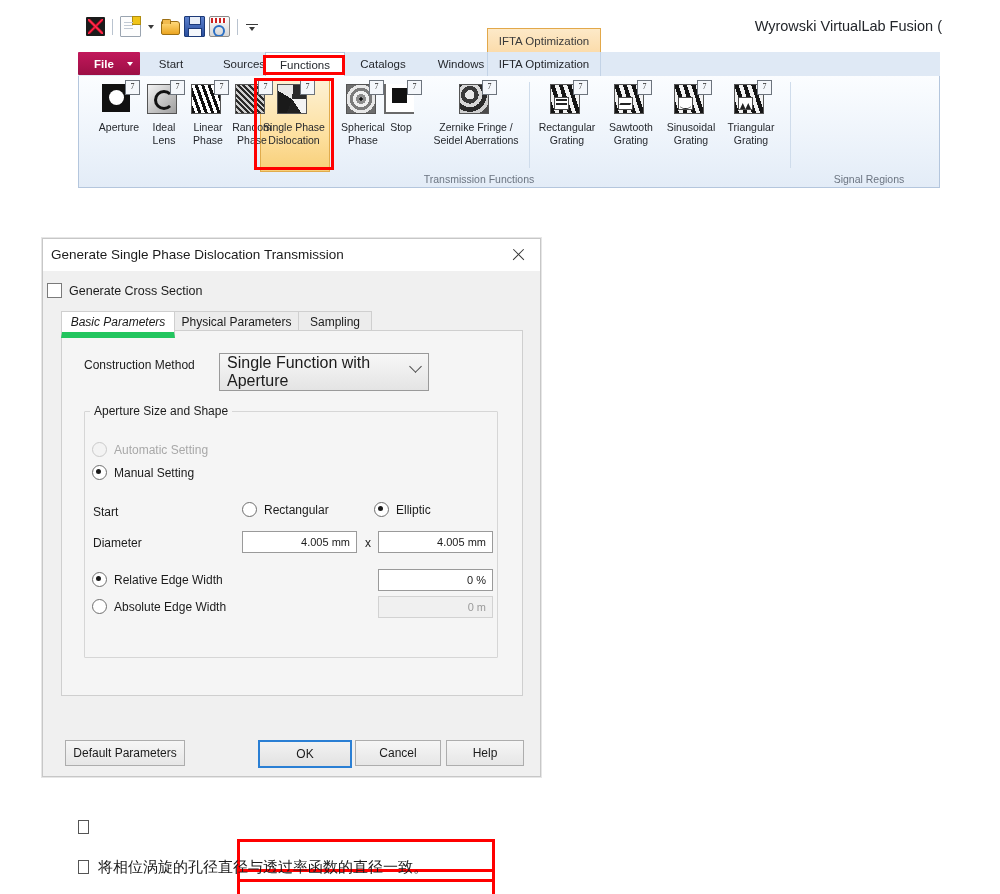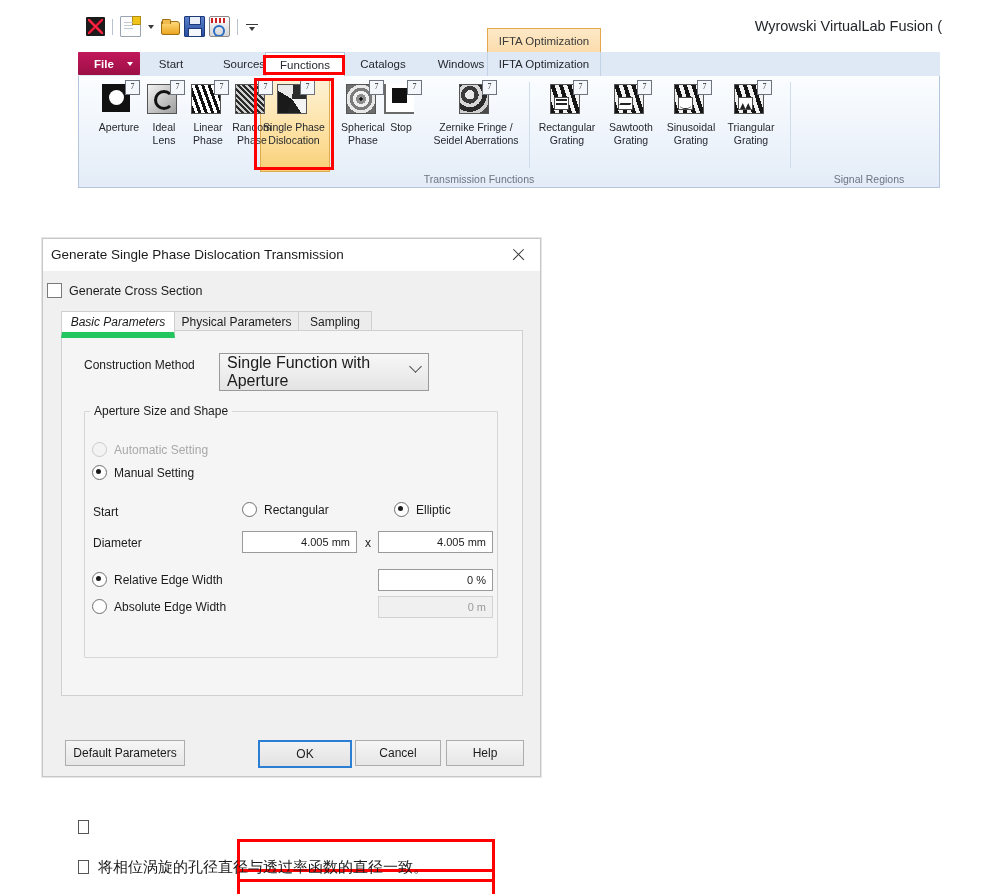--- a/index.html
+++ b/index.html
@@ -373,21 +373,21 @@
       <span class="rdot on"></span>
       <span>Manual Setting</span>
     </div>
 
     <div class="fld-lbl" style="left:31px;top:174px;">Start</div>
 
     <div class="radio" style="left:180px;top:171px;">
       <span class="rdot"></span>
       <span>Rectangular</span>
     </div>
-    <div class="radio" style="left:332px;top:171px;">
+    <div class="radio" style="left:312px;top:171px;">
       <span class="rdot on"></span>
       <span>Elliptic</span>
     </div>
 
     <div class="fld-lbl" style="left:31px;top:205px;">Diameter</div>
     <div class="txtbox" style="left:180px;top:200px;width:115px;">4.005 mm</div>
     <div class="xsep" style="left:303px;top:205px;">x</div>
     <div class="txtbox" style="left:316px;top:200px;width:115px;">4.005 mm</div>
 
     <div class="radio" style="left:30px;top:241px;">

